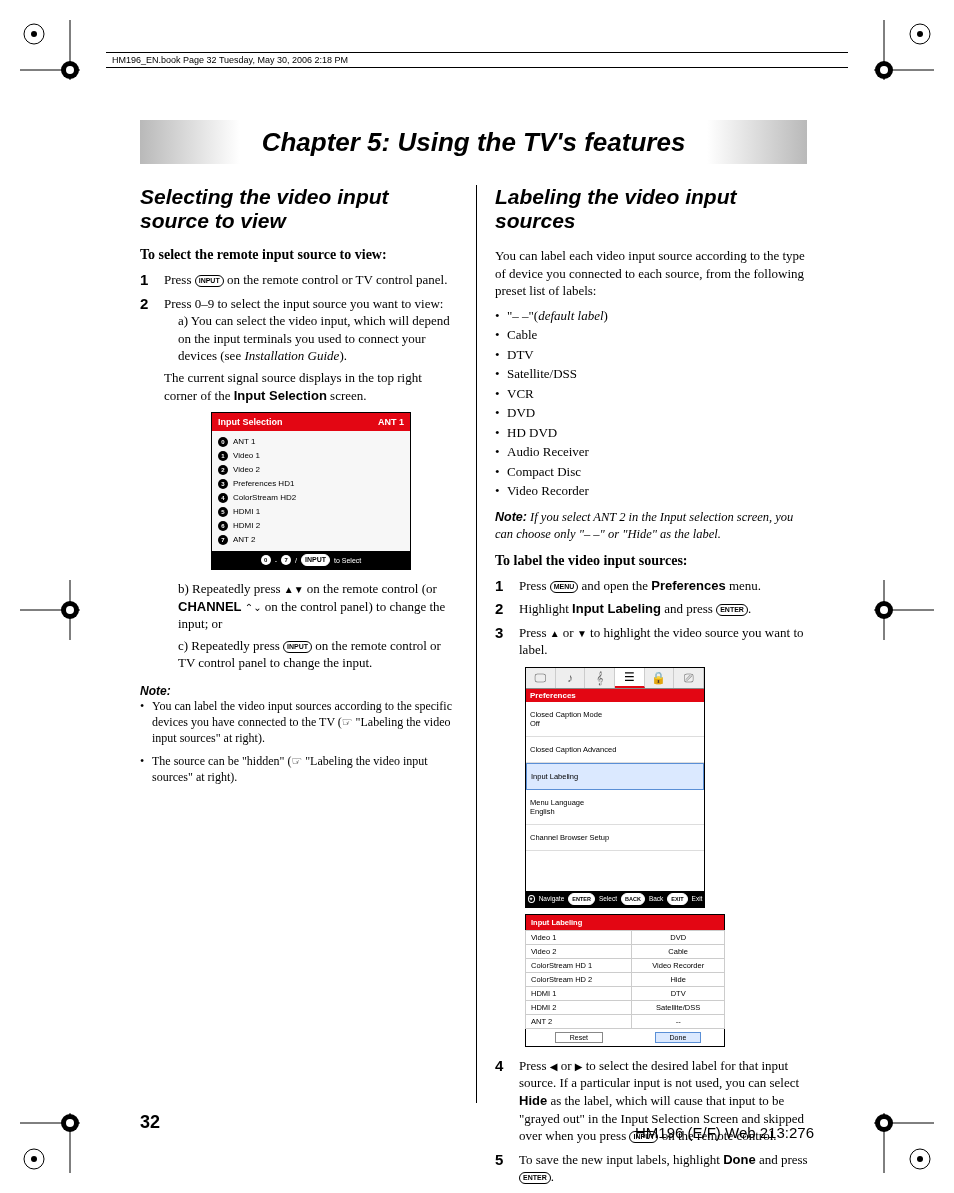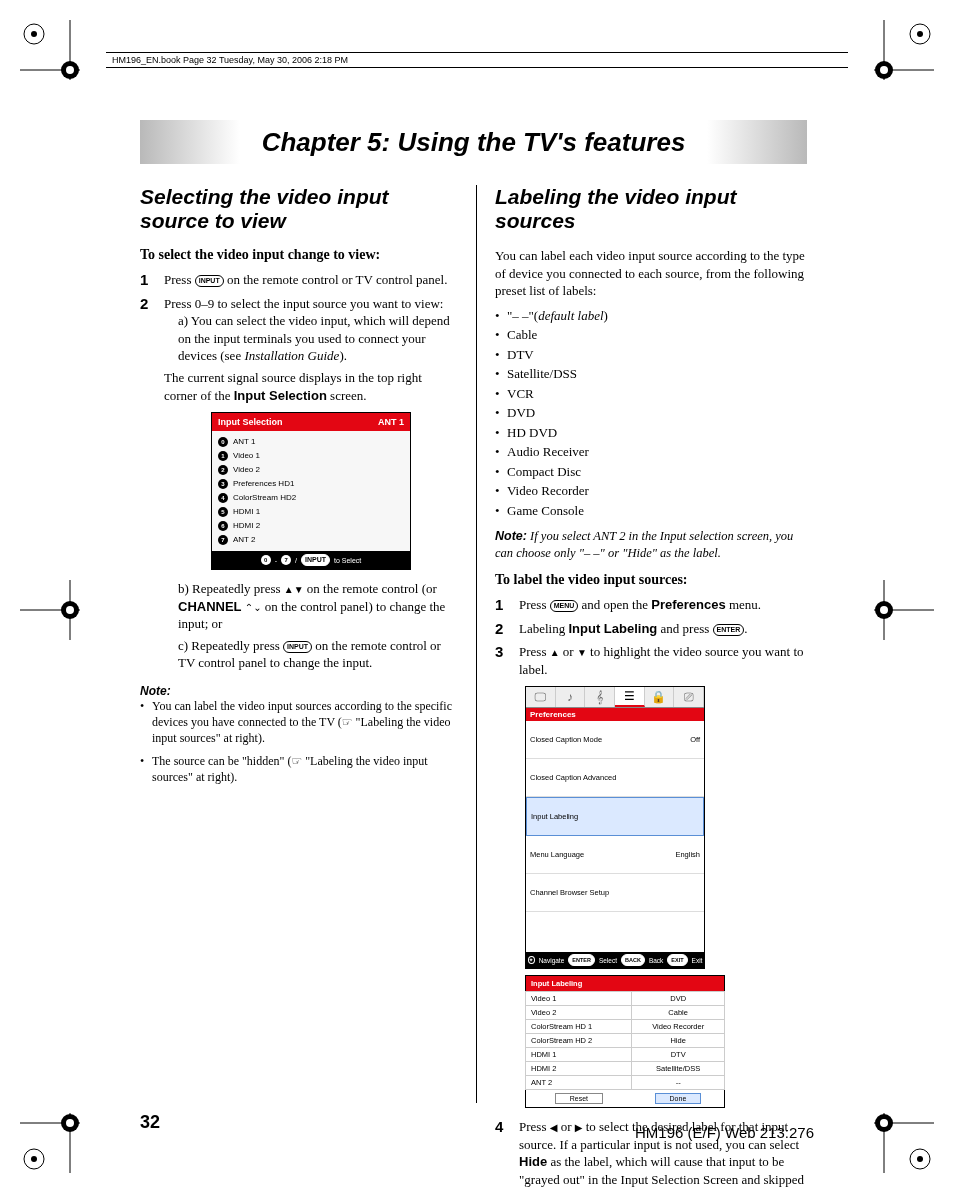--- a/index.html
+++ b/index.html
@@ -55,21 +55,21 @@
   .isp-bubble { display: inline-flex; align-items: center; justify-content: center; width: 10px; height: 10px; border-radius: 50%; background: #000; color: #fff; font-size: 6px; font-weight: bold; }
   .isp-foot { background: #000; color: #fff; font-size: 7px; text-align: center; padding: 3px 4px; display: flex; justify-content: center; gap: 4px; align-items: center; }
   .isp-foot .badge { background: #fff; color: #000; border-color: #fff; }
 
   
   .prefs-panel { width: 180px; margin: 8px 0 6px 30px; border: 1px solid #000; font-family: Arial, sans-serif; background:#fff;}
   .pp-tabs { display: flex; border-bottom: 1px solid #888; }
   .pp-tab { flex: 1; height: 20px; display:flex; align-items:center; justify-content:center; font-size:12px; border-right:1px solid #ccc; background:#eee; color:#666;}
   .pp-tab.active { background:#fff; color:#000; border-bottom:2px solid #e30613;}
   .pp-section-head { background:#e30613; color:#fff; font-size:8px; font-weight:bold; padding:2px 4px; }
-  .pp-row { font-size:7.5px; padding:14px 4px; display:flex; justify-content:space-between; border-bottom:0.5px solid #ddd; }
+  .pp-row { font-size:7.5px; padding:8px 4px; display:flex; justify-content:space-between; border-bottom:0.5px solid #ddd;flex-direction:column; }
   .pp-row.hl { background:#dbe9ff; border:0.5px solid #5a8fd6; }
   .pp-blank { height:40px; }
   .pp-foot { background:#000; color:#fff; font-size:6.5px; padding:2px 3px; display:flex; gap:4px; align-items:center; justify-content:center;}
   .pp-foot .badge { background:#fff; color:#000; border-color:#fff; font-size:5.5px;}
   .pp-nav-icon { display:inline-block; width:8px; height:8px; border:1px solid #fff; border-radius:50%; font-size:6px; text-align:center; line-height:7px;}
 
   
   .il-table { width: 200px; margin: 4px 0 10px 30px; border: 1px solid #000; font-family: Arial, sans-serif; font-size: 7.5px; border-collapse: collapse; }
   .il-table th { background: #e30613; color: #fff; text-align: left; padding: 3px 5px; font-weight: bold; }
   .il-table td { border: 0.5px solid #ccc; padding: 2px 5px; }
@@ -133,21 +133,21 @@
 
   <div class="header-line">HM196_EN.book  Page 32  Tuesday, May 30, 2006  2:18 PM</div>
 
   <div class="chapter-banner">Chapter 5: Using the TV's features</div>
 
   <div class="content">
     <div class="columns">
 
       <div class="col col-left">
         <h1 class="section">Selecting the video input source to view</h1>
-        <h2 class="sub">To select the video input change to view:</h2>
+        <h2 class="sub">To select the remote input source to view:</h2>
 
         <ol class="steps">
           <li>
             <span class="num">1</span>
             <span class="txt">
               <span>Press</span>
               <span class="badge">INPUT</span>
               <span>on the remote control or TV control panel.</span>
             </span>
           </li>
@@ -236,33 +236,32 @@
           <li><span>"– –"(</span><i>default label</i><span>)</span></li>
           <li>Cable</li>
           <li>DTV</li>
           <li>Satellite/DSS</li>
           <li>VCR</li>
           <li>DVD</li>
           <li>HD DVD</li>
           <li>Audio Receiver</li>
           <li>Compact Disc</li>
           <li>Video Recorder</li>
-          <li>Game Console</li>
         </ul>
         <p class="note-body"><b class="sans-b" style="font-style:italic">Note:</b><span> If you select ANT 2 in the Input selection screen, you can choose only "– –" or "Hide" as the label.</span></p>
 
         <h2 class="sub">To label the video input sources:</h2>
         <ol class="steps">
           <li>
               <span class="num">1</span>
               <span class="txt"><span>Press </span><span class="badge">MENU</span><span> and open the </span><span class="sans-b">Preferences</span><span> menu.</span></span>
             </li>
           <li>
               <span class="num">2</span>
-              <span class="txt"><span>Labeling </span><span class="sans-b">Input Labeling</span><span> and press </span><span class="badge">ENTER</span><span>.</span></span>
+              <span class="txt"><span>Highlight </span><span class="sans-b">Input Labeling</span><span> and press </span><span class="badge">ENTER</span><span>.</span></span>
             </li>
           <li>
               <span class="num">3</span>
               <span class="txt"><span>Press </span><span class="arrow">▲</span><span> or </span><span class="arrow">▼</span> <span> to highlight the video source you want to label.</span></span>
             </li>
         </ol>
 
         <div class="prefs-panel">
           <div class="pp-tabs">
             <div class="pp-tab">🖵</div>

